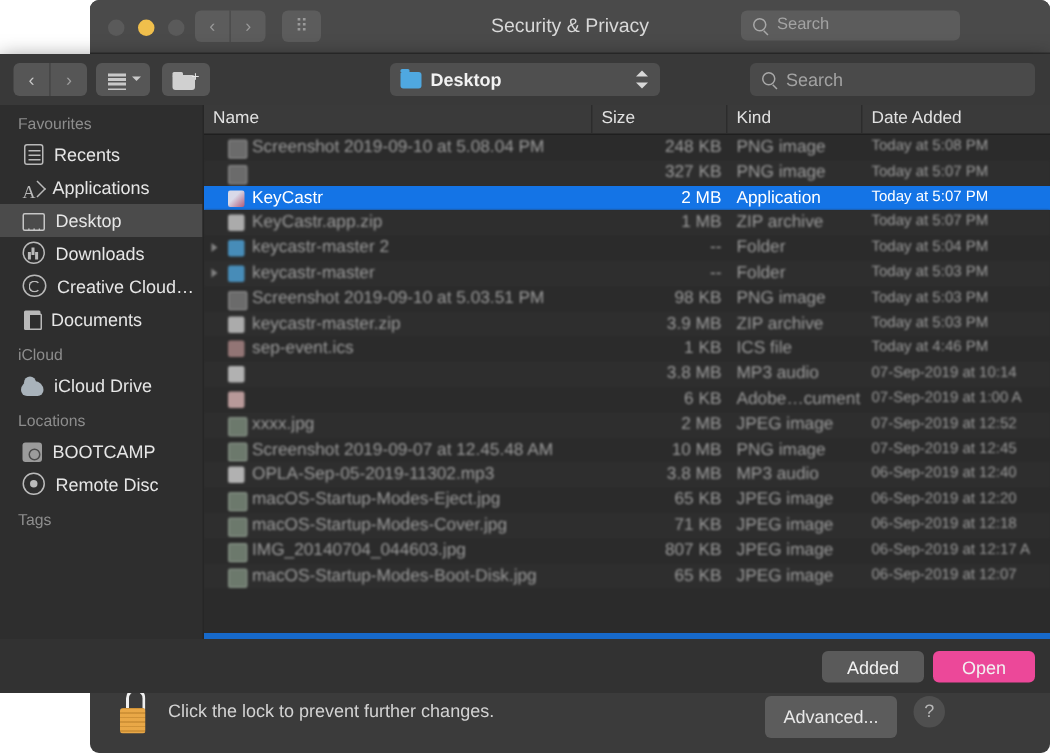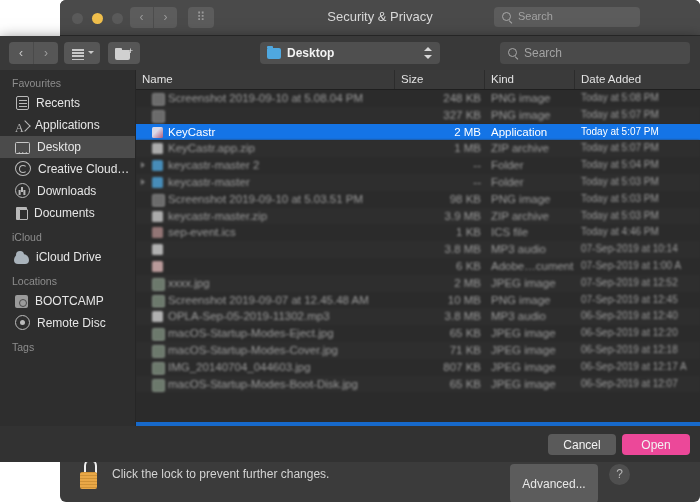--- a/index.html
+++ b/index.html
@@ -144,21 +144,21 @@
   }
   #lock-text {
     position: absolute;
     left: 52px; top: 12px;
     font-size: 12px;
     color: #d3d3d3;
   }
   #advanced-btn {
     position: absolute;
     left: 450px; top: 9px;
-    width: 88px; height: 39px;
+    width: 88px; height: 28px;
     background: #5c5c5c;
     border: none;
     border-radius: 4px;
     color: #e8e8e8;
     font-size: 12px;
     font-family: "Liberation Sans", sans-serif;
     cursor: default;
   }
   #help-btn {
     position: absolute;
@@ -573,22 +573,22 @@
         <span class="mag"></span>
         <span class="ph">Search</span>
       </div>
     </div>
 
     <div id="sidebar">
         <div class="sb-header">Favourites</div>
         <div class="sb-item"><span class="sb-ico ic-recents"></span><span class="sb-label">Recents</span></div>
         <div class="sb-item"><span class="sb-ico ic-apps"></span><span class="sb-label">Applications</span></div>
         <div class="sb-item selected"><span class="sb-ico ic-desktop"></span><span class="sb-label">Desktop</span></div>
+        <div class="sb-item"><span class="sb-ico ic-downloads"></span><span class="sb-label">Downloads</span></div>
         <div class="sb-item"><span class="sb-ico ic-cc"></span><span class="sb-label">Creative Cloud…</span></div>
-        <div class="sb-item"><span class="sb-ico ic-downloads"></span><span class="sb-label">Downloads</span></div>
         <div class="sb-item"><span class="sb-ico ic-docs"></span><span class="sb-label">Documents</span></div>
         <div class="sb-header">iCloud</div>
         <div class="sb-item"><span class="sb-ico ic-icloud"></span><span class="sb-label">iCloud Drive</span></div>
         <div class="sb-header">Locations</div>
         <div class="sb-item"><span class="sb-ico ic-disk"></span><span class="sb-label">BOOTCAMP</span></div>
         <div class="sb-item"><span class="sb-ico ic-remote"></span><span class="sb-label">Remote Disc</span></div>
         <div class="sb-header">Tags</div>
       </div>
 
     <div id="filelist">
@@ -725,17 +725,17 @@
             <span class="nm">macOS-Startup-Modes-Boot-Disk.jpg</span>
             <span class="sz">65 KB</span>
             <span class="kd">JPEG image</span>
             <span class="dt">06-Sep-2019 at 12:07</span>
           </div>
         </div>
       <div id="list-bottom-hint"></div>
     </div>
 
     <div id="picker-bottom">
-      <button id="cancel-btn">Cancel</button>
+      <button id="cancel-btn">Added</button>
       <button id="open-btn">Open</button>
     </div>
   </div>
 </div>
 
 </body></html>

